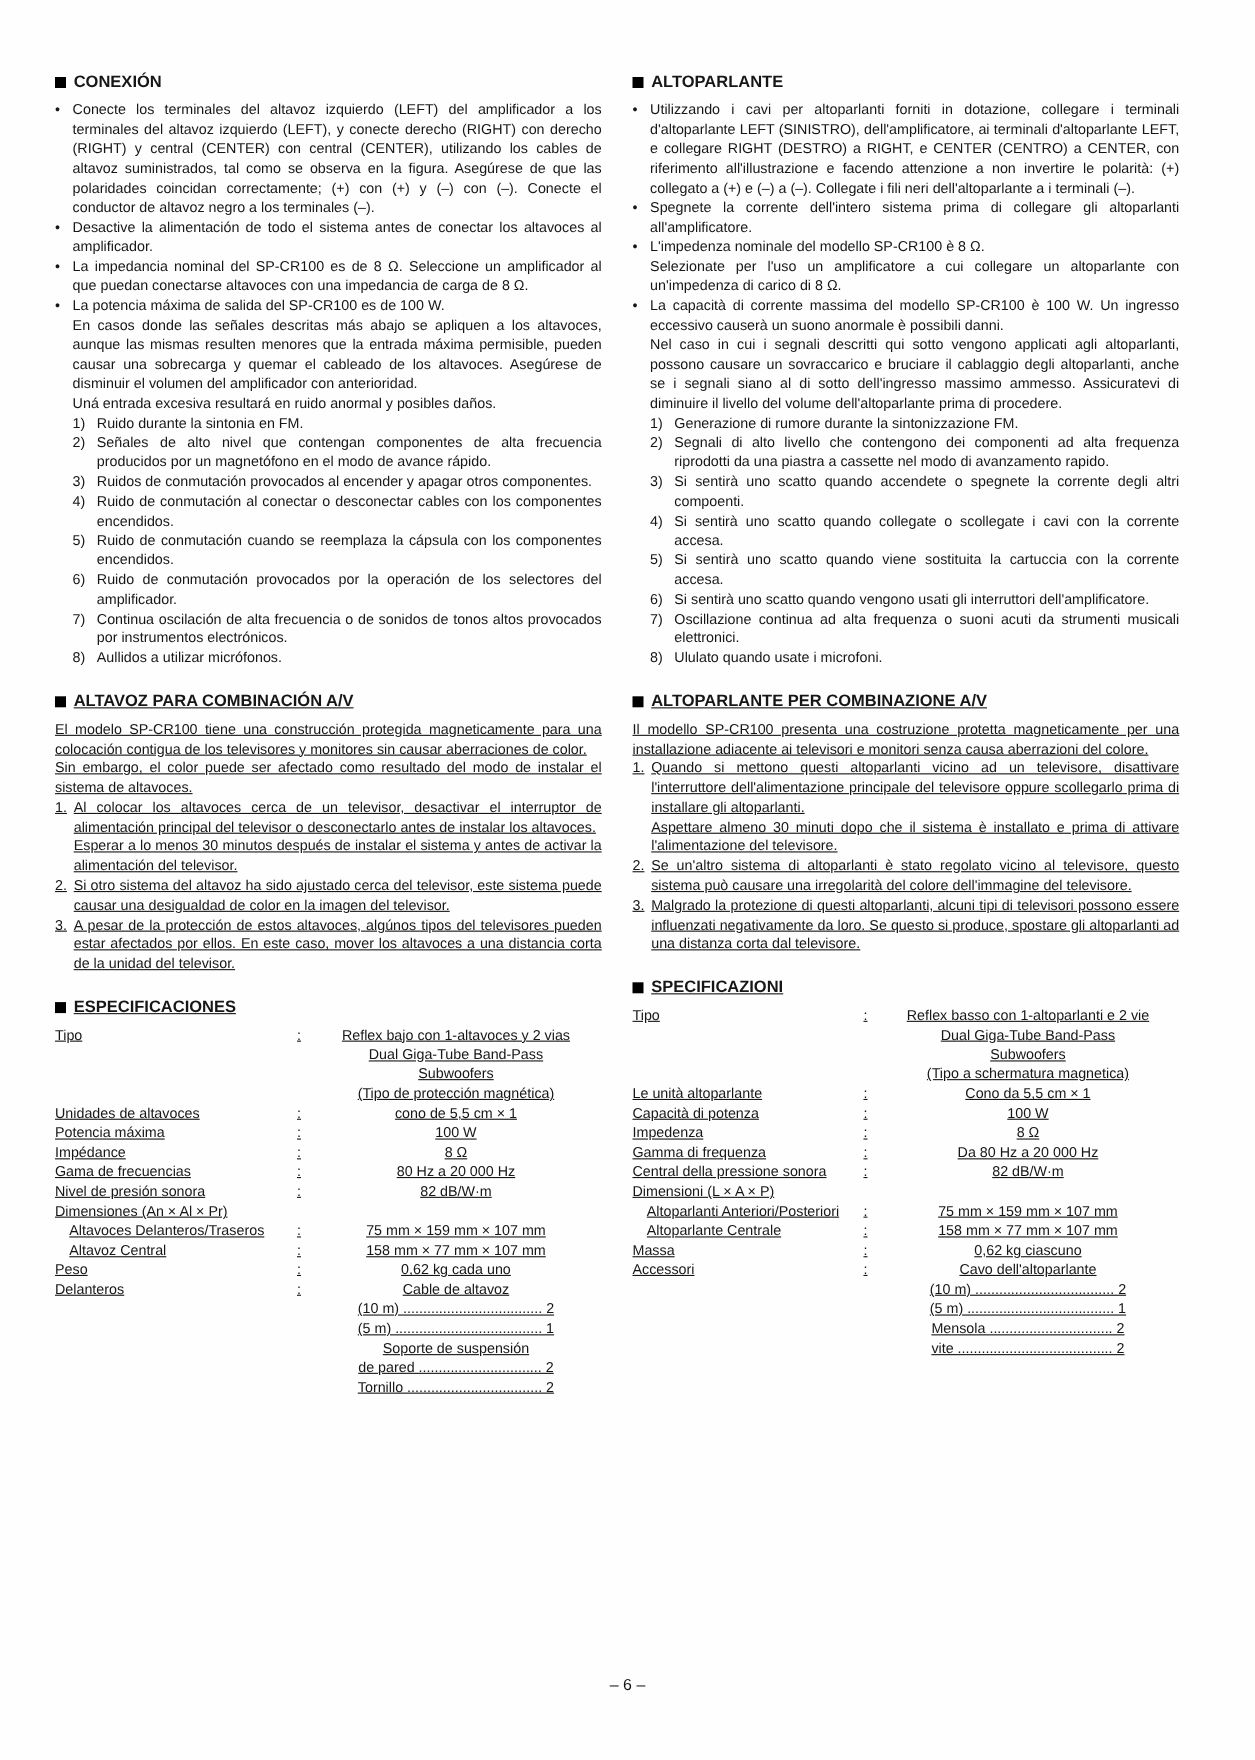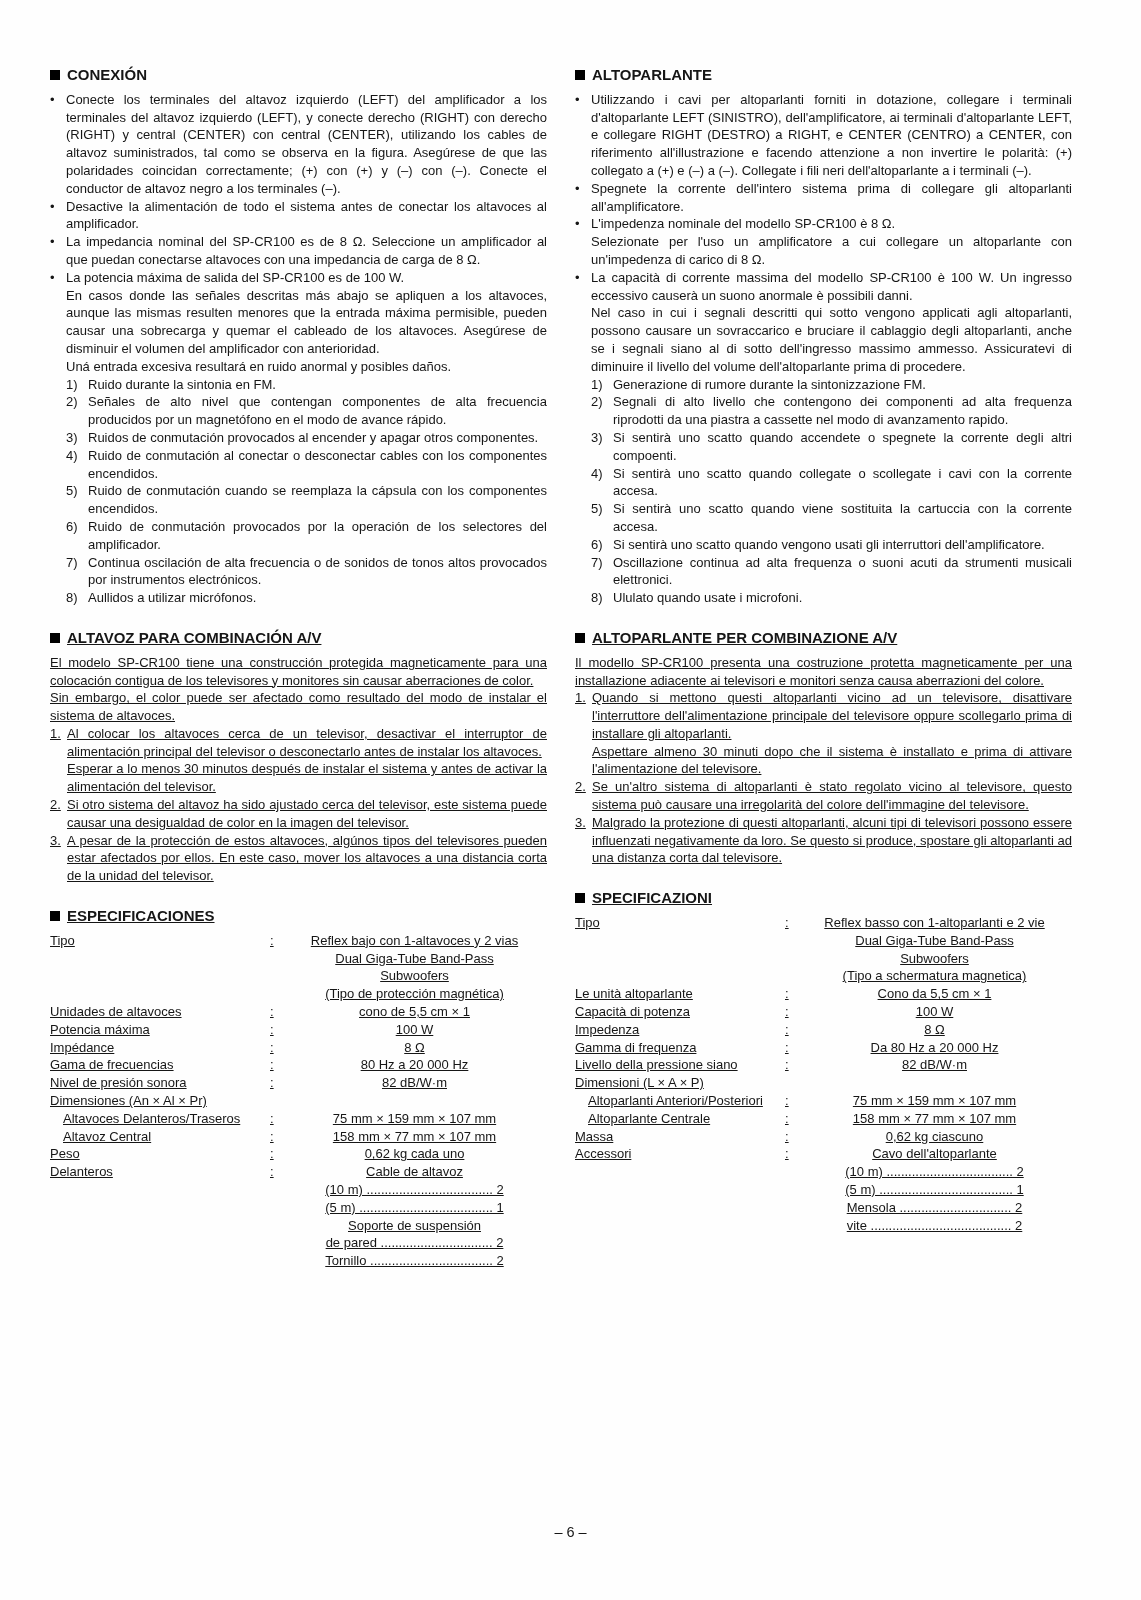--- a/index.html
+++ b/index.html
@@ -380,21 +380,21 @@
             </div>
         </div>
         <div class="spec-row">
           <div class="spec-label">Gamma di frequenza</div>
           <div class="spec-colon">:</div>
           <div class="spec-lines">
               <div class="para">Da 80 Hz a 20 000 Hz</div>
             </div>
         </div>
         <div class="spec-row">
-          <div class="spec-label">Livello della pressione siano</div>
+          <div class="spec-label">Central della pressione sonora</div>
           <div class="spec-colon">:</div>
           <div class="spec-lines">
               <div class="para">82 dB/W·m</div>
             </div>
         </div>
         <div class="spec-row">
           <div class="spec-label">Dimensioni (L × A × P)</div>
           <div class="spec-colon"></div>
           <div class="spec-lines"></div>
         </div>

